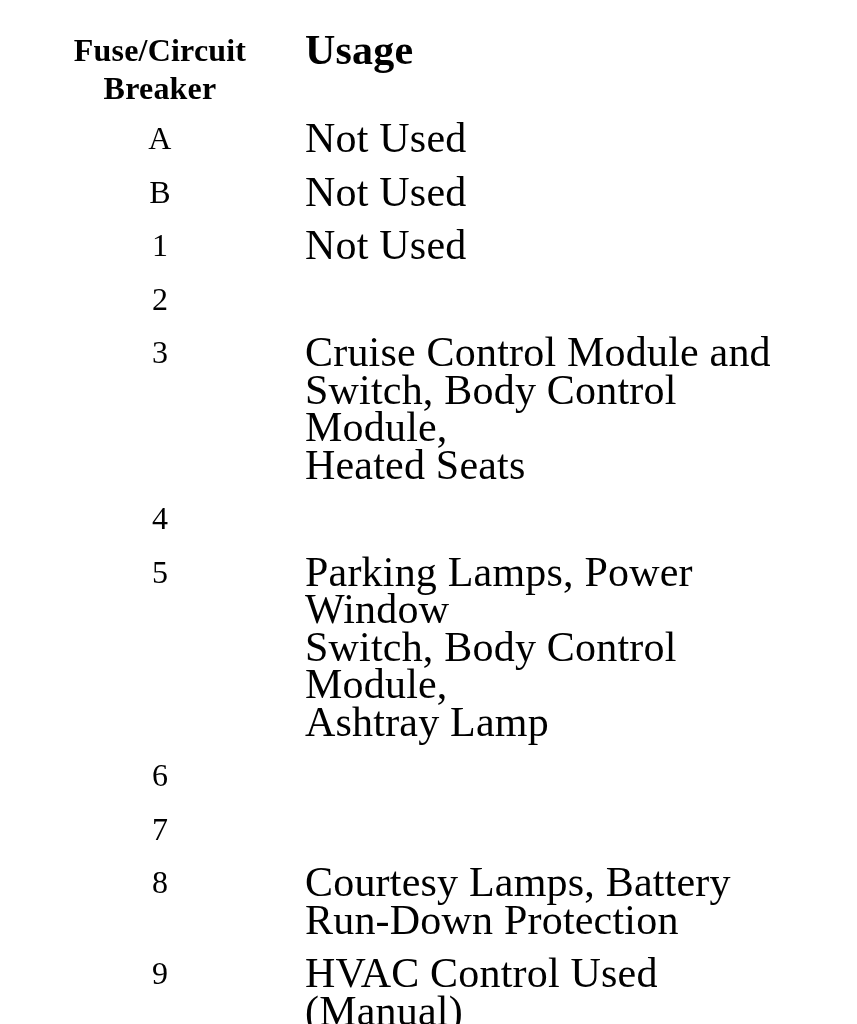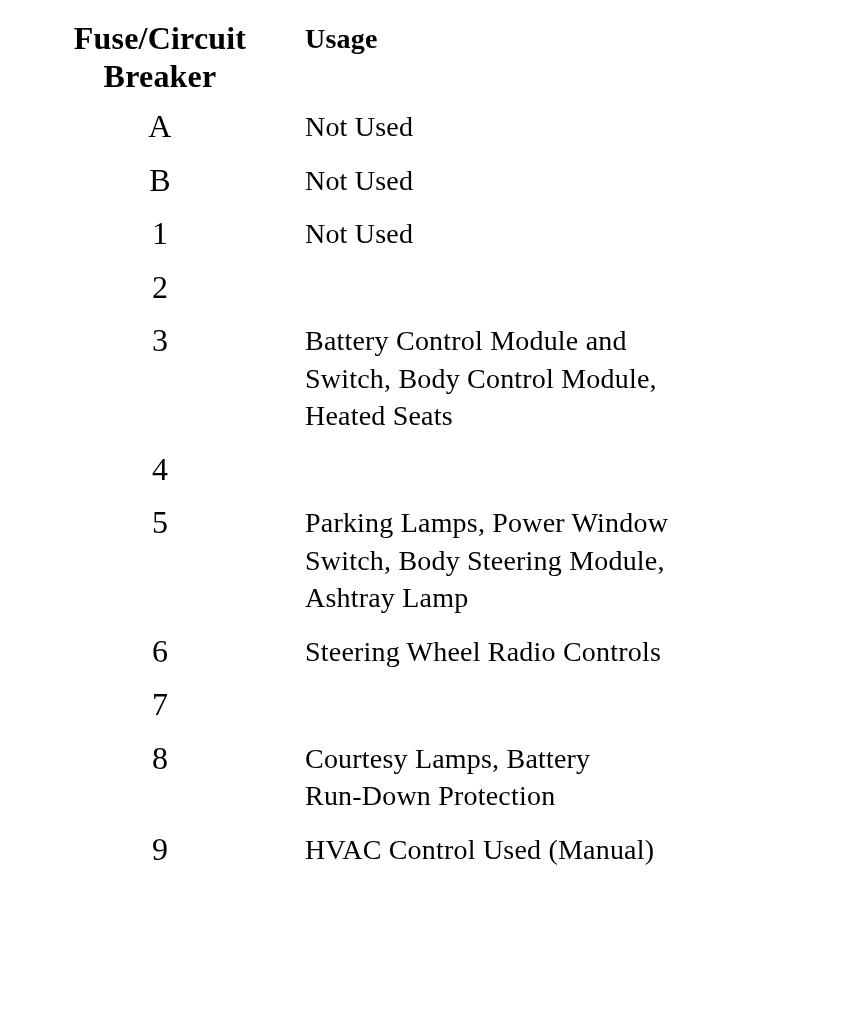--- a/index.html
+++ b/index.html
@@ -11,21 +11,21 @@
     height: 1024px;
     background: #ffffff;
     color: #000000;
     font-family: "Liberation Serif", "DejaVu Serif", serif;
     overflow: hidden;
   }
   .page {
     box-sizing: border-box;
     width: 827px;
     height: 1024px;
-    padding: 20px 0 0 45px;
+    padding: 32px 0 0 45px;
   }
   .row {
     display: flex;
     align-items: flex-start;
     margin-bottom: 16px;
   }
   .header-row {
     font-weight: bold;
     margin-bottom: 13px;
   }
@@ -34,21 +34,21 @@
     width: 230px;
     text-align: center;
     font-size: 32px;
     line-height: 37.5px;
     white-space: pre-line;
     letter-spacing: 0.2px;
   }
   .col-usage {
     margin-left: 30px;
     width: 510px;
-    font-size: 28px;
+    font-size: 42px;
     line-height: 37.5px;
     white-space: pre-line;
     text-align: left;
     letter-spacing: 0.2px;
   }
 </style>
 </head>
 <body style="background: rgb(255, 255, 255); color: rgb(0, 0, 0);">
 
 <div class="page">
@@ -74,39 +74,38 @@
     <div class="col-fuse">1</div>
     <div class="col-usage">Not Used</div>
   </div>
 
   <div class="row">
     <div class="col-fuse">2</div>
   </div>
 
   <div class="row">
     <div class="col-fuse">3</div>
-    <div class="col-usage">Battery Control Module and
+    <div class="col-usage">Cruise Control Module and
 Switch, Body Control Module,
 Heated Seats</div>
   </div>
 
   <div class="row">
     <div class="col-fuse">4</div>
   </div>
 
   <div class="row">
     <div class="col-fuse">5</div>
     <div class="col-usage">Parking Lamps, Power Window
-Switch, Body Steering Module,
+Switch, Body Control Module,
 Ashtray Lamp</div>
   </div>
 
   <div class="row">
     <div class="col-fuse">6</div>
-    <div class="col-usage">Steering Wheel Radio Controls</div>
   </div>
 
   <div class="row">
     <div class="col-fuse">7</div>
   </div>
 
   <div class="row">
     <div class="col-fuse">8</div>
     <div class="col-usage">Courtesy Lamps, Battery
 Run-Down Protection</div>

